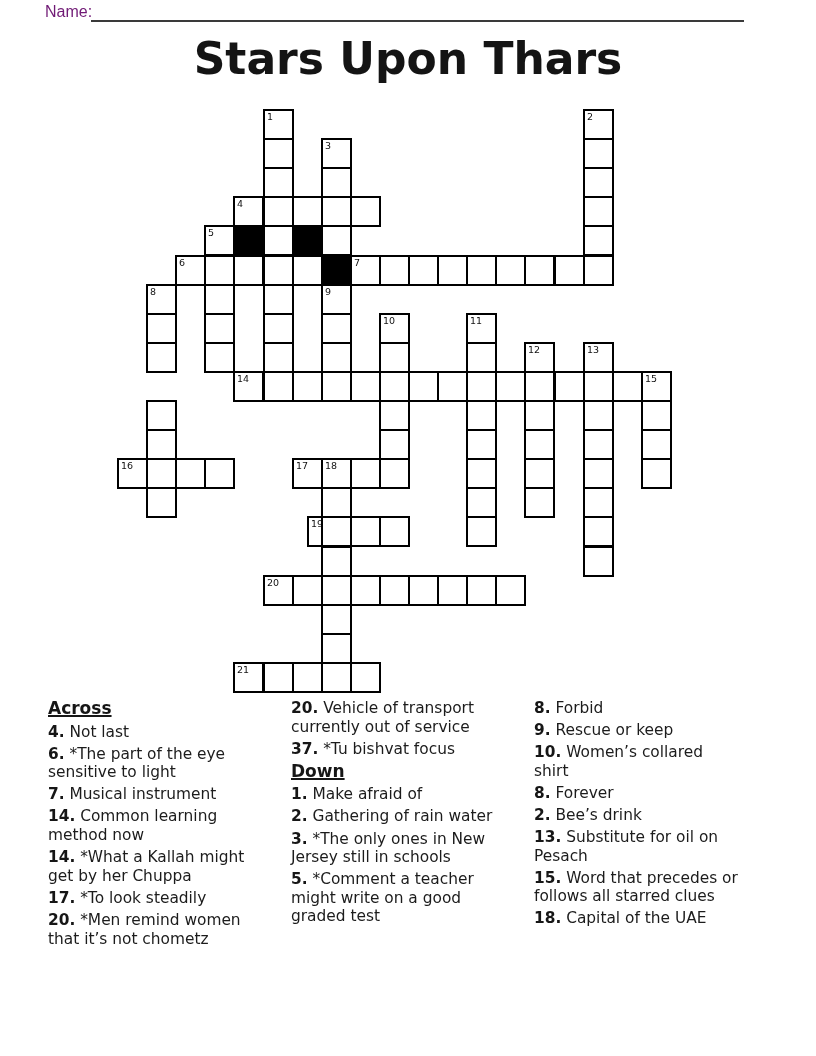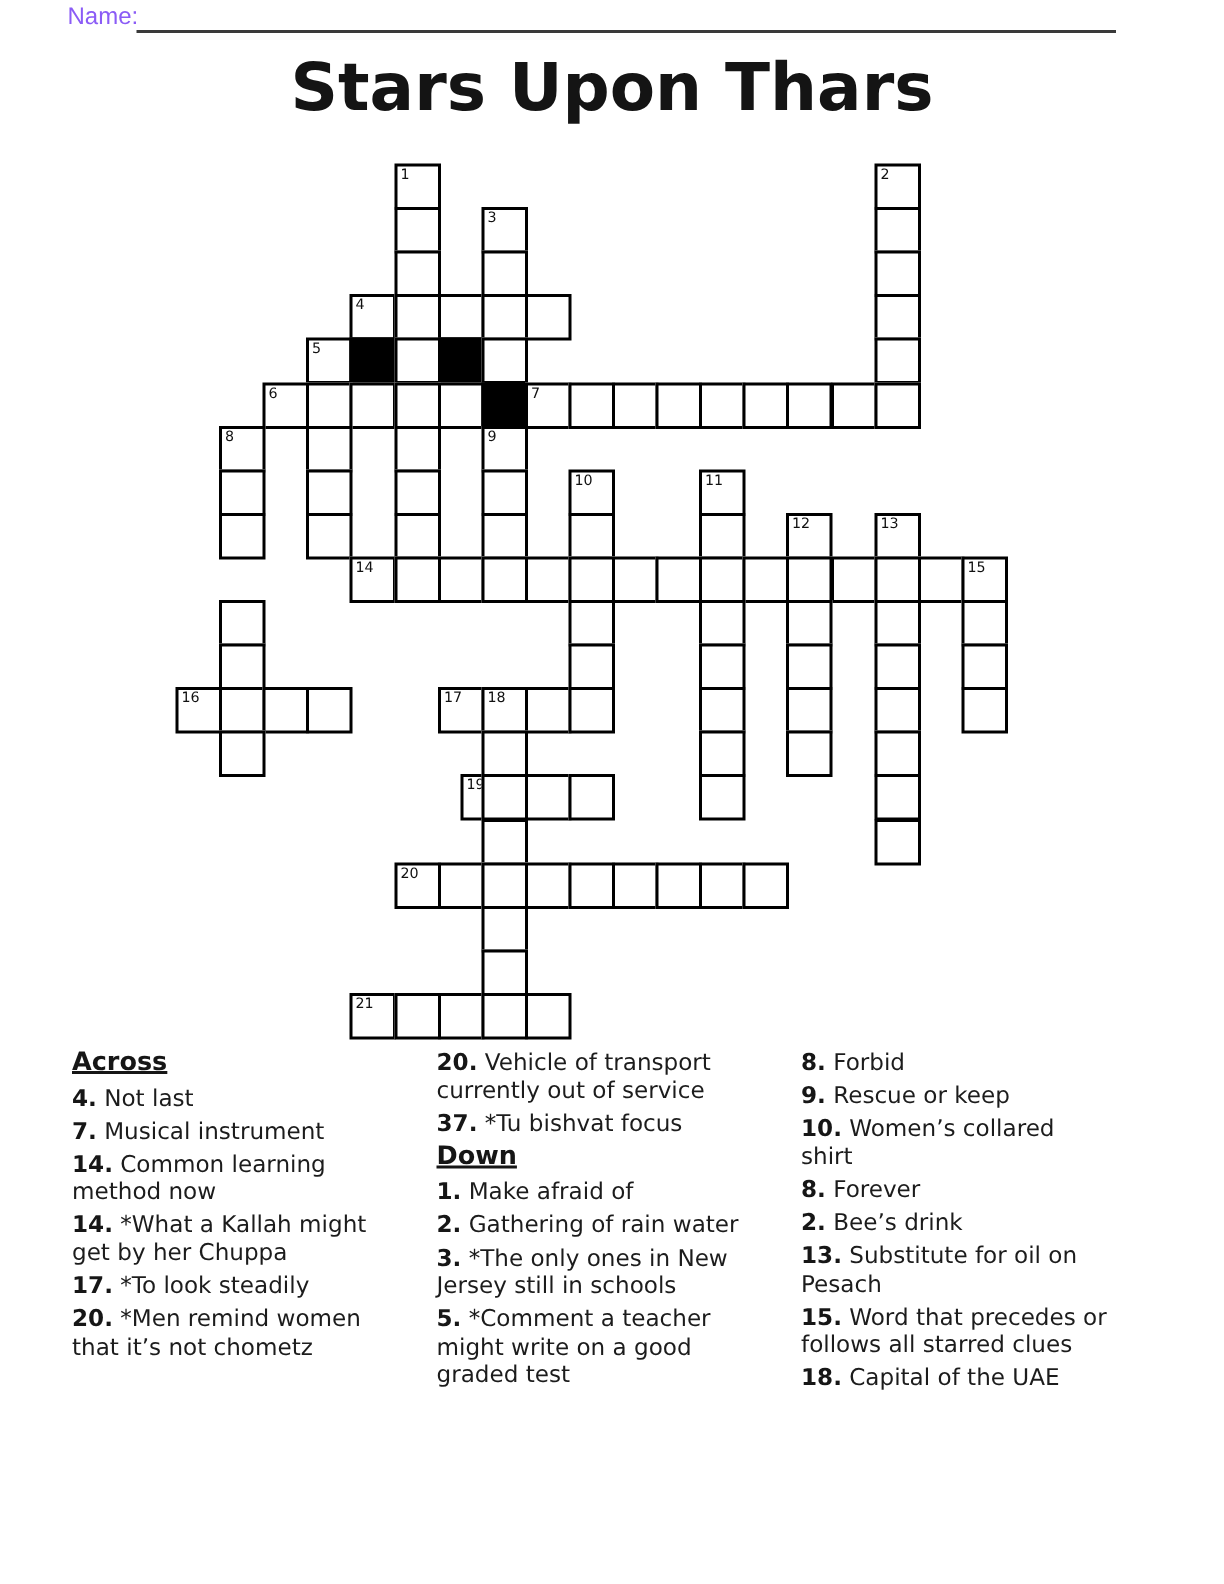--- a/index.html
+++ b/index.html
@@ -1,20 +1,20 @@
 <!DOCTYPE html>
 <html><head>
 <meta charset="utf-8">
 <style>
   html,body{margin:0;padding:0;background:#fff;}
   .page{position:relative;width:816px;height:1056px;background:#ffffff;overflow:hidden;
         font-family:"DejaVu Sans",sans-serif;color:#1c1c1c;}
   
   .name-label{position:absolute;left:45px;top:3px;font-family:"Liberation Sans",sans-serif;
-              font-size:16px;color:#8b5cf6;}
+              font-size:16px;color:#701a75;}
   .name-line{position:absolute;left:91px;top:2px;width:653px;height:18px;
              border-bottom:2px solid #3a3a3a;}
   
   .title{position:absolute;left:0;top:33px;width:100%;margin:0;text-align:center;
          font-size:44px;font-weight:bold;color:#141414;letter-spacing:0px;}
   
   #grid{position:absolute;left:118px;top:110px;}
   .cell{position:absolute;width:31px;height:31px;border:2px solid #000;background:#fff;
         box-sizing:border-box;}
   .cell.black{background:#000;}
@@ -199,20 +199,21 @@
       </div>
       <div class="cell" style="left: 145px; top: 552px;"></div>
       <div class="cell" style="left: 174px; top: 552px;"></div>
       <div class="cell" style="left: 203px; top: 552px;"></div>
       <div class="cell" style="left: 232px; top: 552px;"></div>
     </div>
   <div id="clues">
       <div class="clue-col c0">
         <div class="clue-header">Across</div>
         <p class="clue"><b>4.</b> Not last</p>
+        <p class="clue"><b>6.</b> *The part of the eye sensitive to light</p>
         <p class="clue"><b>7.</b> Musical instrument</p>
         <p class="clue"><b>14.</b> Common learning method now</p>
         <p class="clue"><b>14.</b> *What a Kallah might get by her Chuppa</p>
         <p class="clue"><b>17.</b> *To look steadily</p>
         <p class="clue"><b>20.</b> *Men remind women that it’s not chometz</p>
       </div>
       <div class="clue-col c1">
         <p class="clue"><b>20.</b> Vehicle of transport currently out of service</p>
         <p class="clue"><b>37.</b> *Tu bishvat focus</p>
         <div class="clue-header">Down</div>

